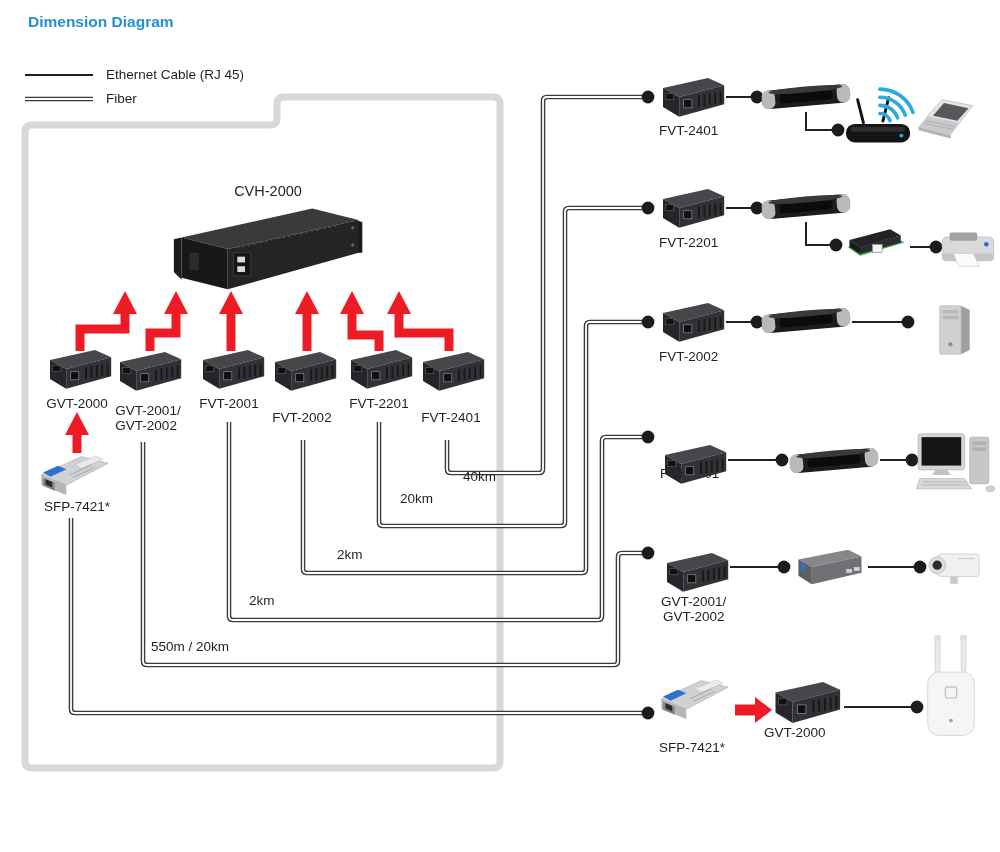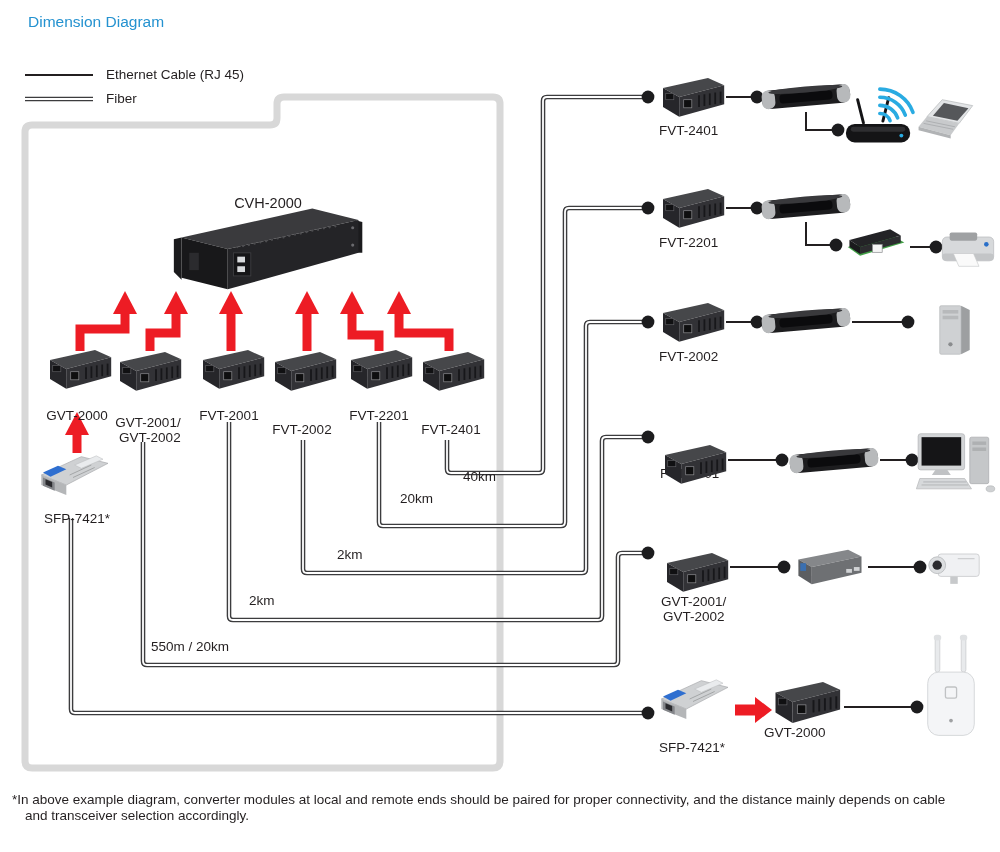--- a/index.html
+++ b/index.html
@@ -2,22 +2,22 @@
 <html><head>
 <meta charset="utf-8">
 <style>
   html,body{margin:0;padding:0;background:#fff;}
   #stage{position:relative;width:1000px;height:852px;background:#ffffff;overflow:hidden;
          font-family:"Liberation Sans",sans-serif;color:#231f20;}
   svg{display:block;}
   #wires{position:absolute;left:0;top:0;}
   .dev{position:absolute;}
   .lbl{position:absolute;font-size:13.5px;line-height:15px;color:#231f20;white-space:pre-line;text-align:center;}
-  .ctr{transform:translateX(-50%);text-align:right;margin-top:12px;}
-  .title{position:absolute;left:28px;top:13px;font-size:15.5px;font-weight:normal;color:#2492d0;}
+  .ctr{transform:translateX(-50%);text-align:left;}
+  .title{position:absolute;left:28px;top:13px;font-size:15.5px;font-weight:bold;color:#2492d0;}
   .hub-lbl{font-size:14.5px;}
   .foot{position:absolute;left:12px;top:792px;width:945px;font-size:13.5px;line-height:16px;
         padding-left:13px;text-indent:-13px;white-space:normal;}
 </style>
 </head>
 <body>
 
 <div id="stage">
 
   <svg width="0" height="0" style="position:absolute" aria-hidden="true">
@@ -295,21 +295,20 @@
 
   <div class="lbl" style="left:659px;top:123px">FVT-2401</div>
   <div class="lbl" style="left:659px;top:235px">FVT-2201</div>
   <div class="lbl" style="left:659px;top:349px">FVT-2002</div>
   <div class="lbl" style="left:660px;top:466px">FVT-2001</div>
   <div class="lbl" style="left:661px;top:594px">GVT-2001/
 GVT-2002</div>
   <div class="lbl" style="left:764px;top:725px">GVT-2000</div>
   <div class="lbl" style="left:659px;top:740px">SFP-7421*</div>
 
-  <div class="foot">*In above example diagram, converter modules at local and remote ends should be paired for proper connectivity, and the distance mainly depends on cable and transceiver selection accordingly.</div>
 
   <svg class="dev" style="left:170px;top:202px" width="200" height="92">
       <use href="#sym-chassis"></use>
     </svg>
 
   <svg class="dev" style="left:41px;top:345px" width="72" height="48">
       <use href="#sym-converter"></use>
     </svg>
   <svg class="dev" style="left:111px;top:347px" width="72" height="48">
       <use href="#sym-converter"></use>

